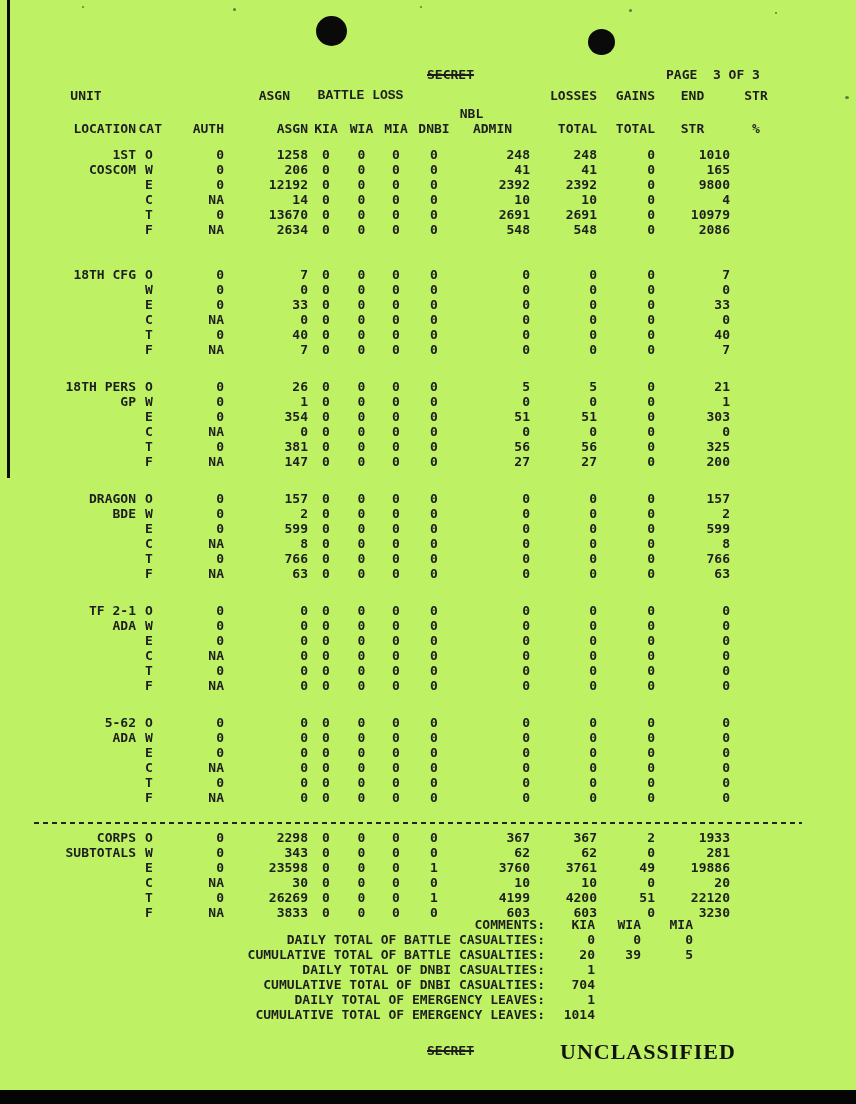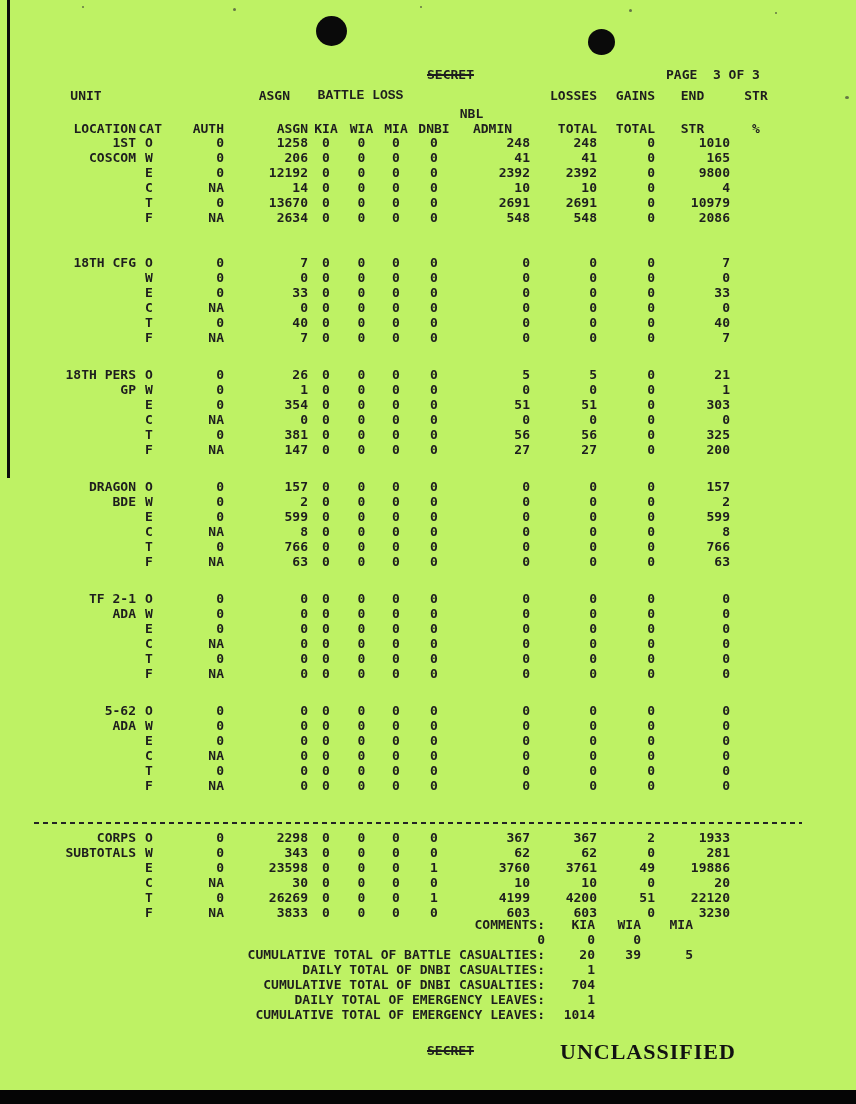--- a/index.html
+++ b/index.html
@@ -26,21 +26,21 @@
   }
   .cell { white-space:pre; }
   .t-left{text-align:right} .t-right{text-align:right} .t-center{text-align:center}
   .pr18{padding-right:18px}
 
   .topline-secret { position:absolute; left:427px; top:67px; }
   .pageno { position:absolute; left:666px; top:67px; white-space:pre; }
   .strike { text-decoration:line-through; text-decoration-thickness:2px; }
 
   .thead { position:absolute; left:36px; top:88px; width:746px; }
-  .tbody { position:absolute; left:36px; top:135px; width:746px; }
+  .tbody { position:absolute; left:36px; top:147px; width:746px; }
   .tgroup { margin-bottom:22px; }
   .tbody .tgroup:first-child { margin-bottom:30px; }
 
   .dashline {
     position:absolute; left:34px; top:822px; width:768px; height:2px;
     background:repeating-linear-gradient(90deg,#242424 0 5px,transparent 5px 9px);
   }
   .subtotals { position:absolute; left:36px; top:830px; width:746px; }
 
   .comments { position:absolute; left:21px; top:917px; width:746px; }
@@ -753,20 +753,21 @@
     </div>
 
   <div class="comments" id="comments">
       <div class="crow">
         <span class="cell t-left">COMMENTS:</span>
         <span class="cell t-right">KIA</span>
         <span class="cell t-right">WIA</span>
         <span class="cell t-right">MIA</span>
       </div>
       <div class="crow">
+        <span class="cell t-left">DAILY TOTAL OF BATTLE CASUALTIES:</span>
         <span class="cell t-right">0</span>
         <span class="cell t-right">0</span>
         <span class="cell t-right">0</span>
       </div>
       <div class="crow">
         <span class="cell t-left">CUMULATIVE TOTAL OF BATTLE CASUALTIES:</span>
         <span class="cell t-right">20</span>
         <span class="cell t-right">39</span>
         <span class="cell t-right">5</span>
       </div>

